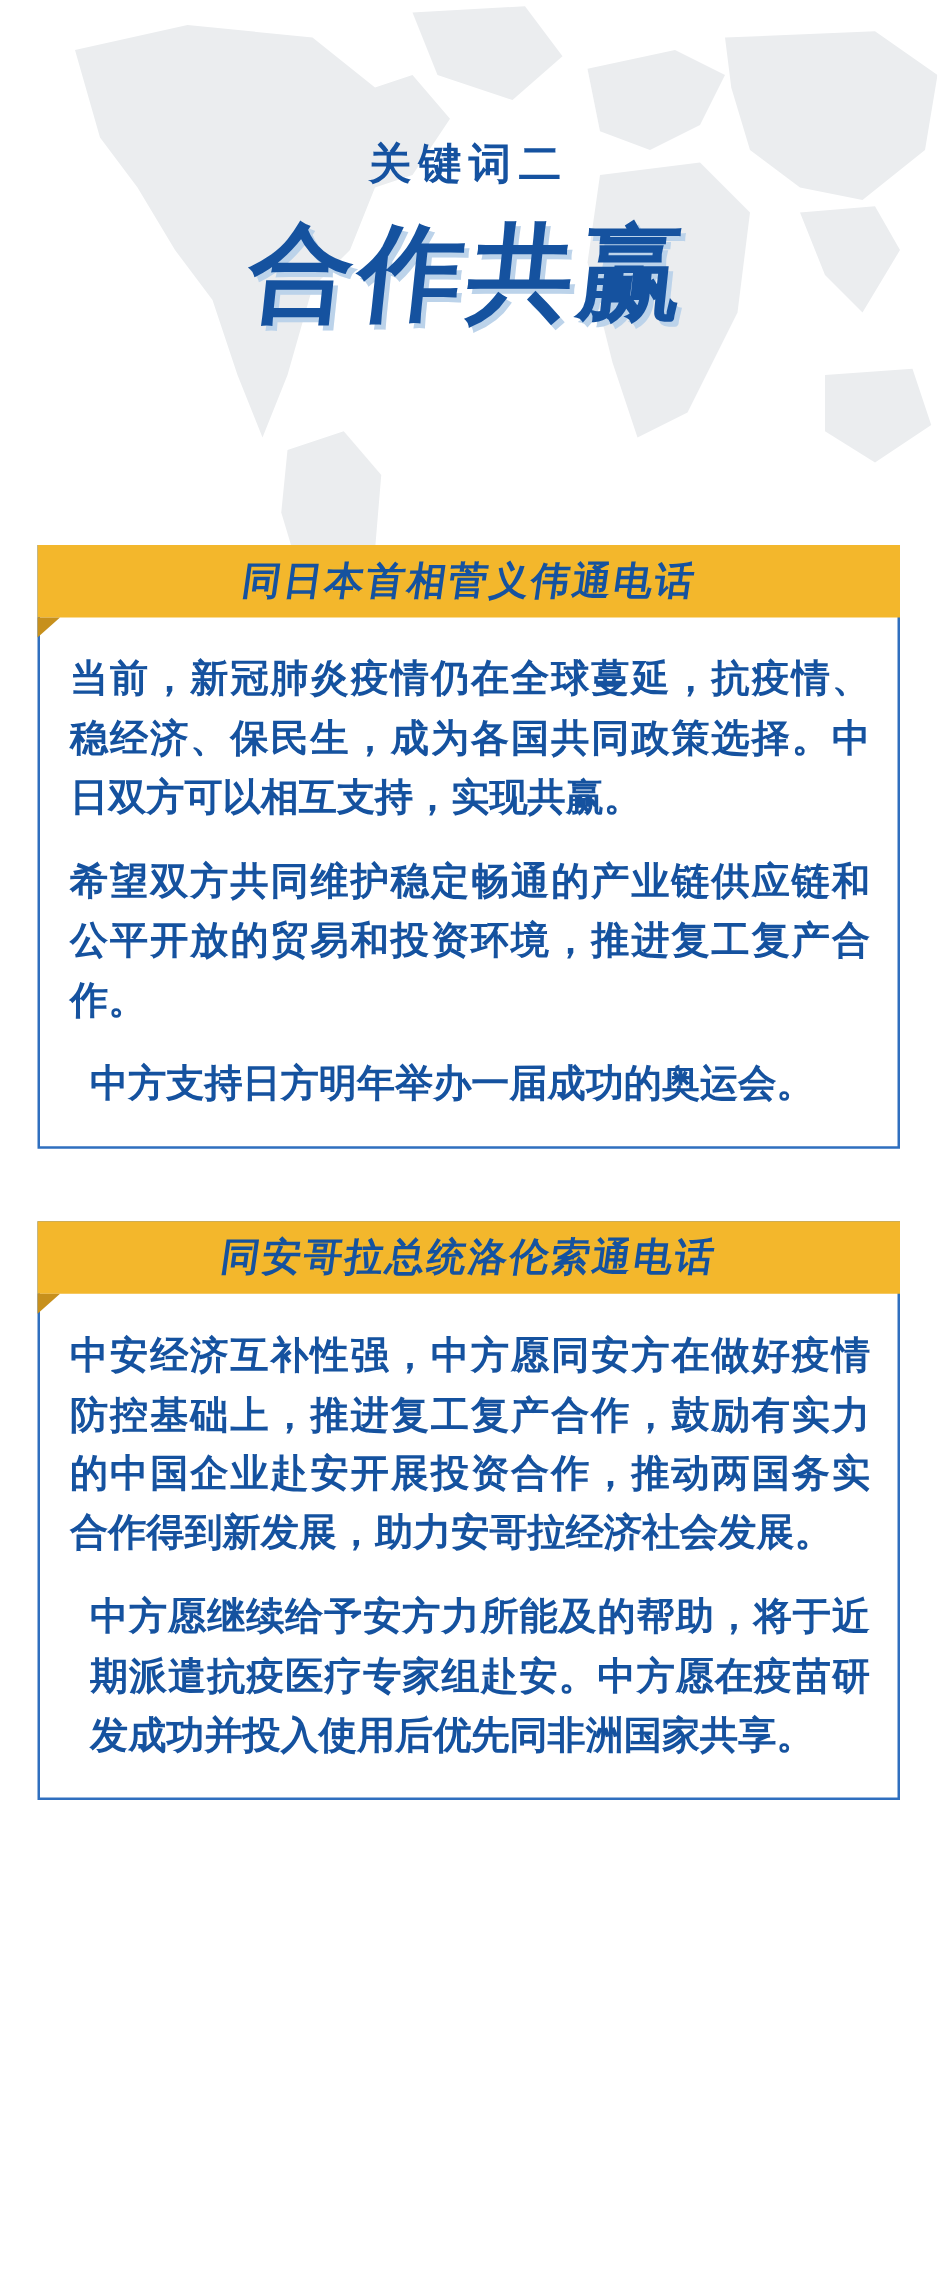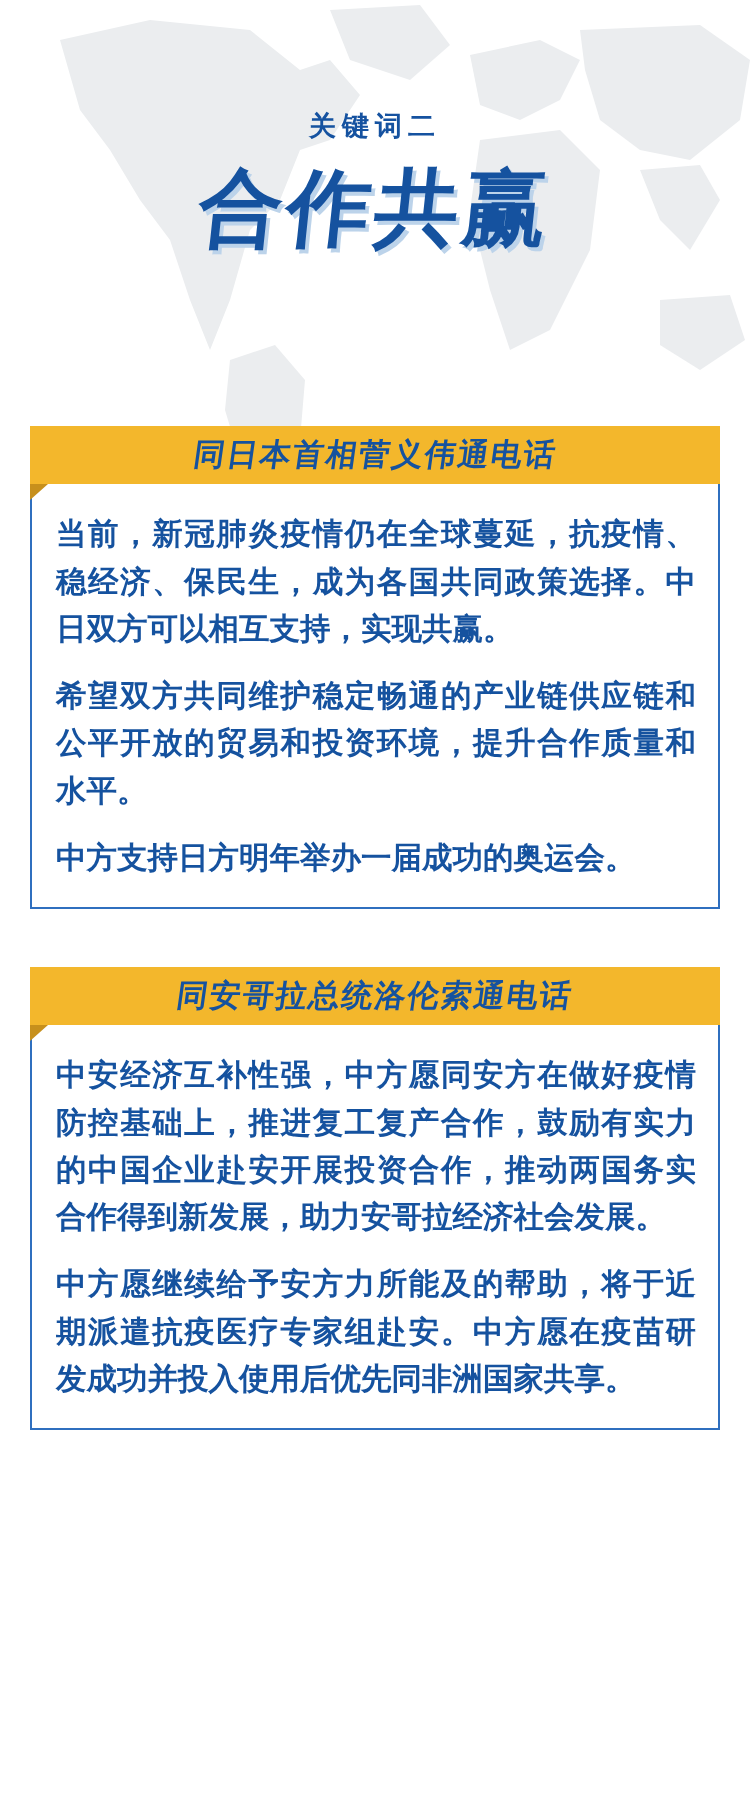--- a/index.html
+++ b/index.html
@@ -28,21 +28,21 @@
   }
 
   
   .header {
     position: relative;
     padding-top: 108px;
     text-align: center;
     z-index: 2;
   }
   .kw-label {
-    font-size: 27px;
+    font-size: 34px;
     font-weight: bold;
     letter-spacing: 6px;
     color: #1552a0;
     font-family: "DejaVu Sans", sans-serif;
   }
   .kw-title {
     margin-top: 18px;
     font-size: 84px;
     line-height: 1.1;
     font-weight: bold;
@@ -97,21 +97,21 @@
   }
   .para {
     font-size: 30.5px;
     line-height: 1.55;
     font-weight: bold;
     color: #15529f;
     font-family: "DejaVu Sans", sans-serif;
     margin-bottom: 20px;
     text-align: justify;
   }
-  .para:last-child { margin-bottom: 0; }
+  .para:last-child { margin-bottom: 0; margin-left: 16px; }
 </style>
 </head>
 <body>
 
 <div class="page">
 
   <svg class="map-bg" viewBox="0 0 750 470" preserveAspectRatio="none" aria-hidden="true">
     <g fill="#ebedef">
 
       <path d="M60 40 L150 20 L250 30 L300 70 L330 60 L360 95 L330 140 L300 150 L280 200 L250 230 L230 300 L210 350 L190 300 L170 240 L140 200 L110 150 L80 110 Z"></path>
@@ -138,21 +138,21 @@
   </div>
 
   <div class="cards">
 
     <div class="card">
       <div class="card-head">
         <span class="card-head-text">同日本首相菅义伟通电话</span>
       </div>
       <div class="card-body">
         <p class="para">当前，新冠肺炎疫情仍在全球蔓延，抗疫情、稳经济、保民生，成为各国共同政策选择。中日双方可以相互支持，实现共赢。</p>
-        <p class="para">希望双方共同维护稳定畅通的产业链供应链和公平开放的贸易和投资环境，提升合作质量和水平。</p>
+        <p class="para">希望双方共同维护稳定畅通的产业链供应链和公平开放的贸易和投资环境，推进复工复产合作。</p>
         <p class="para">中方支持日方明年举办一届成功的奥运会。</p>
       </div>
     </div>
 
     <div class="card">
       <div class="card-head">
         <span class="card-head-text">同安哥拉总统洛伦索通电话</span>
       </div>
       <div class="card-body">
         <p class="para">中安经济互补性强，中方愿同安方在做好疫情防控基础上，推进复工复产合作，鼓励有实力的中国企业赴安开展投资合作，推动两国务实合作得到新发展，助力安哥拉经济社会发展。</p>

